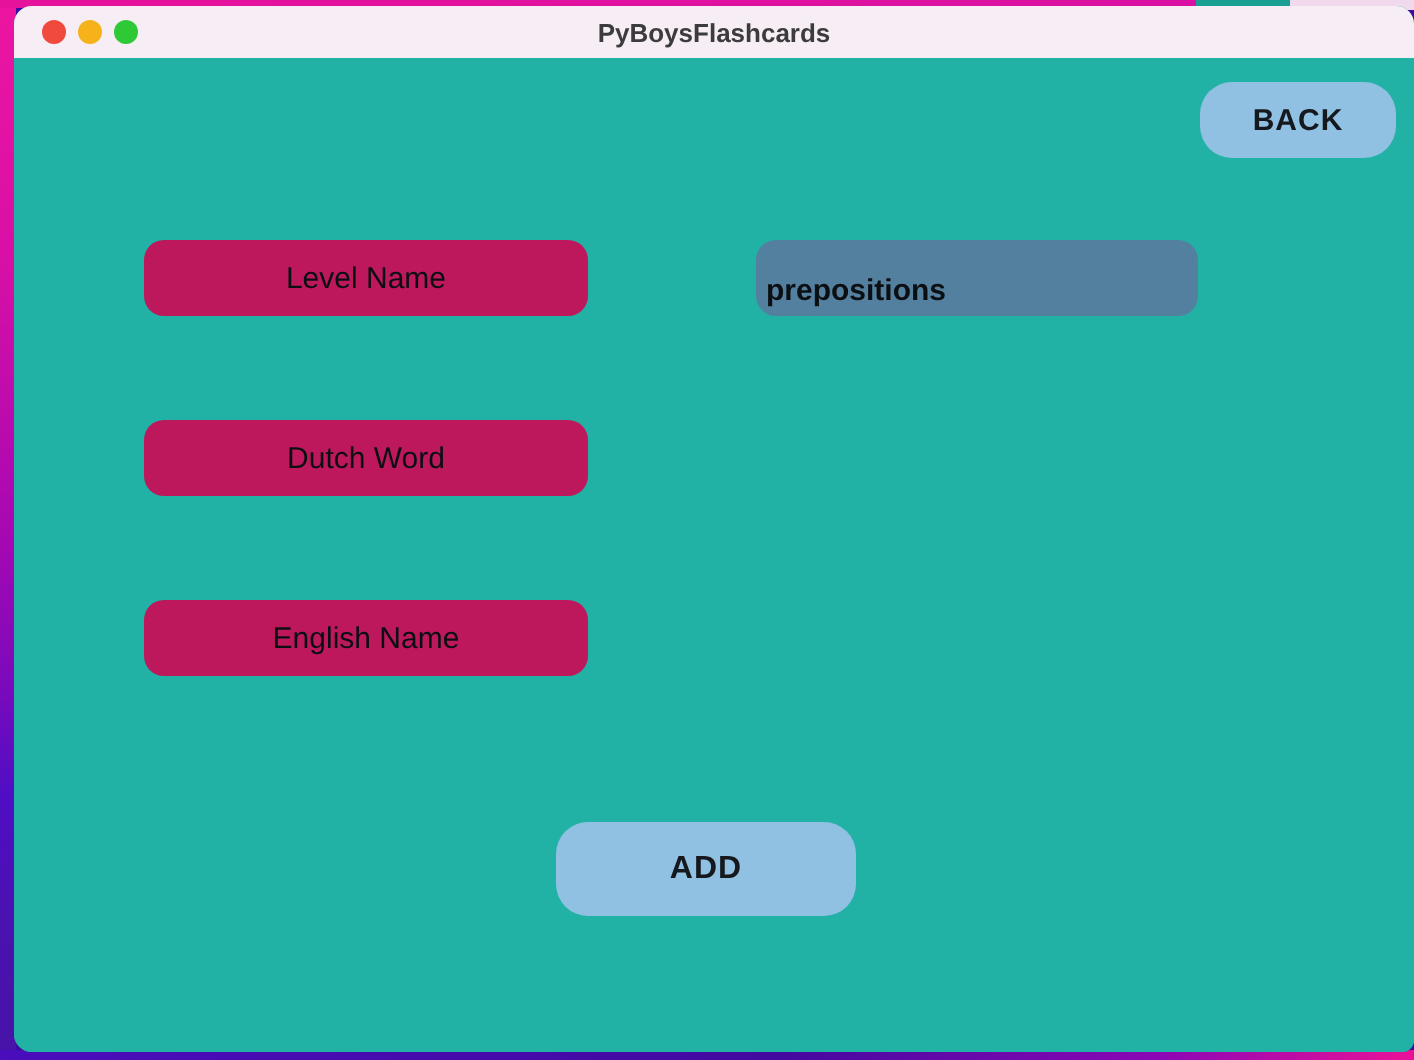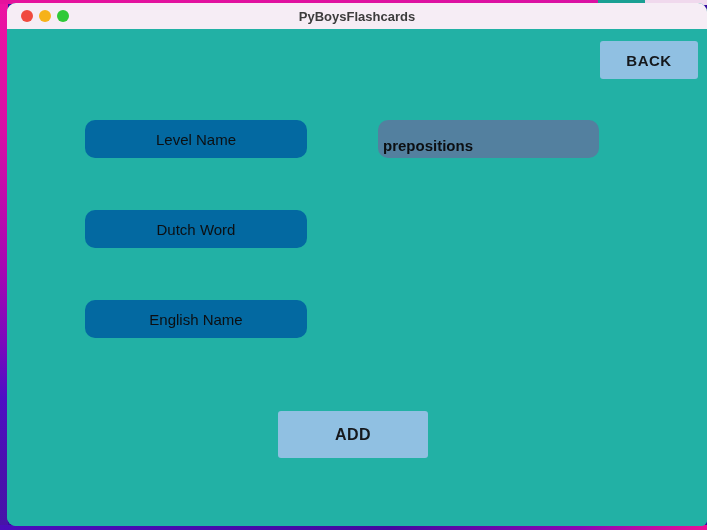--- a/index.html
+++ b/index.html
@@ -60,33 +60,33 @@
 
   .content {
     position: absolute; left: 0; top: 26px; width: 100%; height: 497px;
     background: #22b1a5;
   }
 
   .btn {
     position: absolute;
     background: #90c0e2;
     border: none;
-    border-radius: 3px;
+    border-radius: 16px;
     font-family: "Liberation Sans", sans-serif;
     font-size: 15px; font-weight: bold; color: #15181c;
     letter-spacing: 0.5px;
     cursor: pointer;
     display: flex; align-items: center; justify-content: center;
   }
   .back-btn { left: 593px; top: 12px; width: 98px; height: 38px; }
   .add-btn  { left: 271px; top: 382px; width: 150px; height: 47px; font-size: 16px; }
 
   .field-label {
-    position: absolute; left: 78px; width: 222px; height: 38px;
-    background: #0369a1; border-radius: 10px;
+    position: absolute; left: 65px; width: 222px; height: 38px;
+    background: #be185d; border-radius: 10px;
     display: flex; align-items: center; justify-content: center;
     font-size: 15px; color: #0c0f12;
   }
   .entry-wrap {
     position: absolute; left: 371px; width: 221px; height: 38px;
   }
   .entry {
     width: 100%; height: 100%;
     background: #53809f; border: none; border-radius: 10px;
     font-family: "Liberation Sans", sans-serif;

